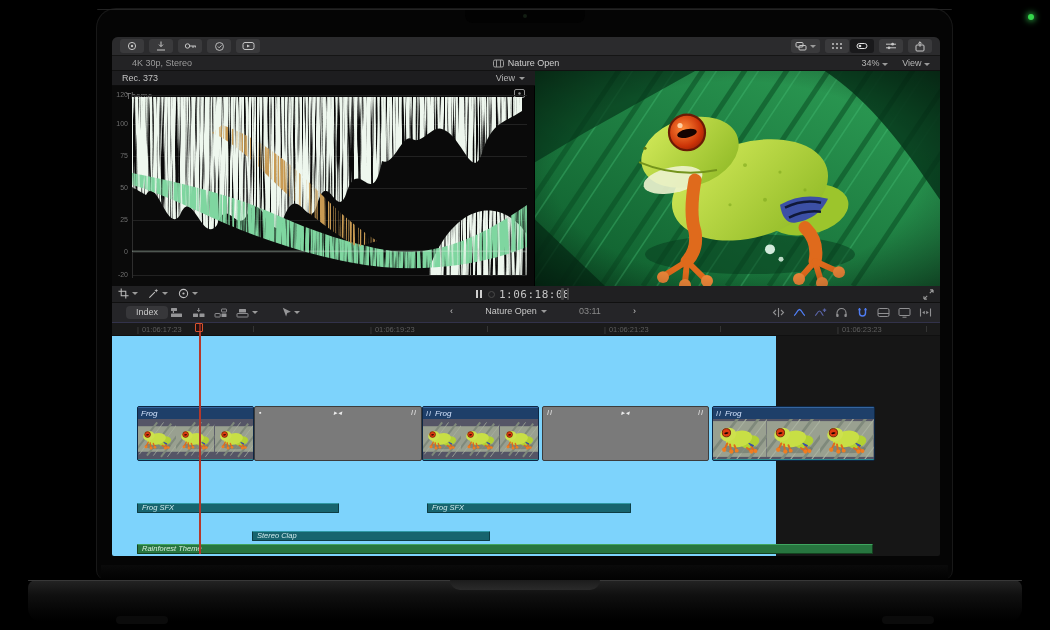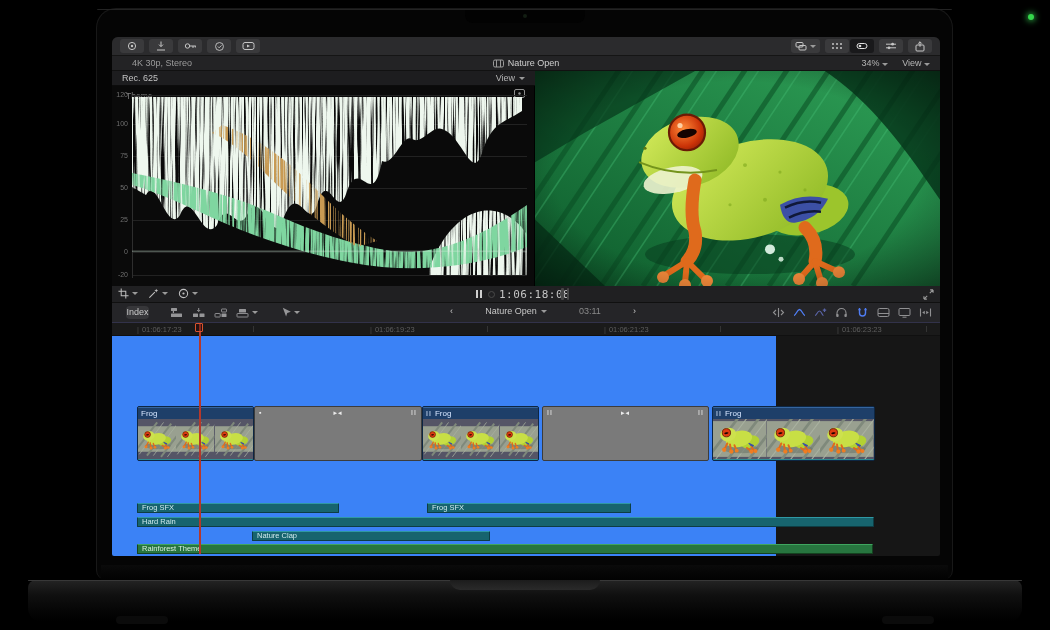--- a/index.html
+++ b/index.html
@@ -55,33 +55,33 @@
   .tool{display:flex;gap:3px;align-items:center;}
   .tc-block{position:absolute;left:364px;top:2px;display:flex;gap:4px;align-items:center;}
   .pausebars span{display:inline-block;width:2px;height:8px;background:#cfcfcf;margin-right:2px;}
   .tc-circle{width:7px;height:7px;border-radius:50%;border:1px solid #4a4a4a;box-sizing:border-box;}
   .timecode{font-family:"DejaVu Sans Mono",monospace;font-size:11px;color:#c4c4c4;letter-spacing:.5px;}
   .meters{position:absolute;left:449px;top:2px;display:flex;gap:3px;}
   .meters span{width:2.5px;height:12px;background:#474747;border-radius:1px;}
   .expand{position:absolute;right:6px;top:3px;color:#9a9a9a;}
   
   .tl-toolbar{position:absolute;left:0;top:266px;width:828px;height:20px;background:#252528;border-bottom:1px solid #32324a;box-sizing:border-box;}
-  .index-btn{position:absolute;left:14px;top:3px;width:23px;height:13px;background:#37373a;border-radius:4px;color:#c9c9c9;text-align:center;line-height:13px;font-size:9px;}
+  .index-btn{position:absolute;left:14px;top:3px;width:42px;height:13px;background:#37373a;border-radius:4px;color:#c9c9c9;text-align:center;line-height:13px;font-size:9px;}
   .edit-icons{position:absolute;left:58px;top:4px;display:flex;gap:9px;align-items:center;color:#969698;}
   .tl-center{position:absolute;left:338px;top:3px;width:186px;display:flex;justify-content:space-between;align-items:center;color:#c7c7c7;}
   .tl-center .dur{color:#8a8a8a;}
   .tl-right{position:absolute;right:8px;top:4px;display:flex;gap:8px;align-items:center;}
   .ic-grey{color:#909092}.ic-blue{color:var(--accent-blue,#4f7df3)}.ic-dim{color:#5a64a8}
   
   .ruler{position:absolute;left:0;top:286px;width:828px;height:13px;background:#1a1a1a;border-bottom:1px solid #101010;box-sizing:border-box;}
   .rlabel{position:absolute;top:2px;color:#5e5e5e;font-size:7.5px;white-space:nowrap;}
   .rlabel .tick{color:#4a4a4a;margin-right:3px;}
   .mtick{position:absolute;top:3px;width:1px;height:6px;background:#343434;}
   
-  .tracks{position:absolute;left:0;top:299px;width:664px;height:220px;background:#3b82f6;}
+  .tracks{position:absolute;left:0;top:299px;width:664px;height:220px;background:#7dd3fc;font-style:italic;}
   .vclip{position:absolute;top:70px;height:55px;box-sizing:border-box;overflow:hidden;border-radius:2px;}
   .vclip.frog{border:1px solid #0d2643;background:#0f2f52;}
   .vclip .title{height:12px;background:var(--clip-title-blue,#1e3f69);border-top:1px solid #35659f;color:#d5e5ff;font-size:8px;line-height:12px;padding-left:3px;display:flex;gap:3px;align-items:center;box-sizing:border-box;}
   .vclip .thumbs{height:40px;display:flex;overflow:hidden;background:#556;}
   .vclip .astrip{height:3px;background:#2d8d93;}
   .gclip{position:absolute;top:70px;height:55px;background:var(--gray-clip,#7a7a7a);border:1px solid #3c3c3c;border-radius:2px;box-sizing:border-box;}
   .gclip .mk{position:absolute;top:2px;font-size:7px;color:rgba(255,255,255,.85);letter-spacing:1px;}
   .mk.l{left:4px}.mk.c{left:50%;transform:translateX(-50%)}.mk.r{right:4px}
   .abar{position:absolute;height:10px;background:var(--audio-teal,#17646e);border:1px solid #0d3d44;border-top-color:#2f98a4;border-radius:1px;box-sizing:border-box;color:#cfe9ec;font-size:7.5px;line-height:8px;padding-left:4px;overflow:hidden;white-space:nowrap;margin-top:36px;}
   .abar.music{background:var(--music-green,#27753f);border-color:#14421f;border-top-color:#3fa55f;color:#d8f0dd;}
@@ -265,21 +265,21 @@
               <path d="M3.5 1v7M7.5 1v7"></path>
             </svg><span>Nature Open</span></span>
         <span class="right">
           <span><span>34%</span> <span class="caret"></span></span>
           <span><span>View</span> <span class="caret"></span></span>
         </span>
       </div>
 
       <div class="scopes">
         <div class="scope-head">
-          <span class="cs">Rec. 625</span>
+          <span class="cs">Rec. 373</span>
           <span class="vw">
               <span>View</span>
               <span class="caret"></span>
             </span>
         </div>
         <div class="scope-title">Theme</div>
         <div class="scope-gear">
             <svg width="11" height="9" viewBox="0 0 11 9" fill="none" stroke="currentColor" stroke-width="1">
               <rect x="0.5" y="0.5" width="10" height="8" rx="1.5"></rect>
               <circle cx="5.5" cy="4.5" r="1.2" fill="currentColor" stroke="none"></circle>
@@ -628,22 +628,21 @@
               </svg>
               <svg class="thumb" width="58" height="40">
                 <use href="#tfrog"></use>
               </svg>
             </div>
           <div class="astrip"></div>
         </div>
 
         <div class="abar" style="left:25px;top:131px;width:202px"><span>Frog SFX</span></div>
         <div class="abar" style="left:315px;top:131px;width:204px"><span>Frog SFX</span></div>
-        <div class="abar" style="left:25px;top:145px;width:737px"><span>Hard Rain</span></div>
-        <div class="abar" style="left:140px;top:159px;width:238px"><span>Nature Clap</span></div>
+        <div class="abar" style="left:140px;top:159px;width:238px"><span>Stereo Clap</span></div>
         <div class="abar music" style="left:25px;top:172px;width:736px"><span>Rainforest Theme</span></div>
       </div>
 
       <div class="playhead"></div>
       <div class="ph-cap"></div>
 
     </div>
 
     <div class="lid-bottom"></div>
   </div>

